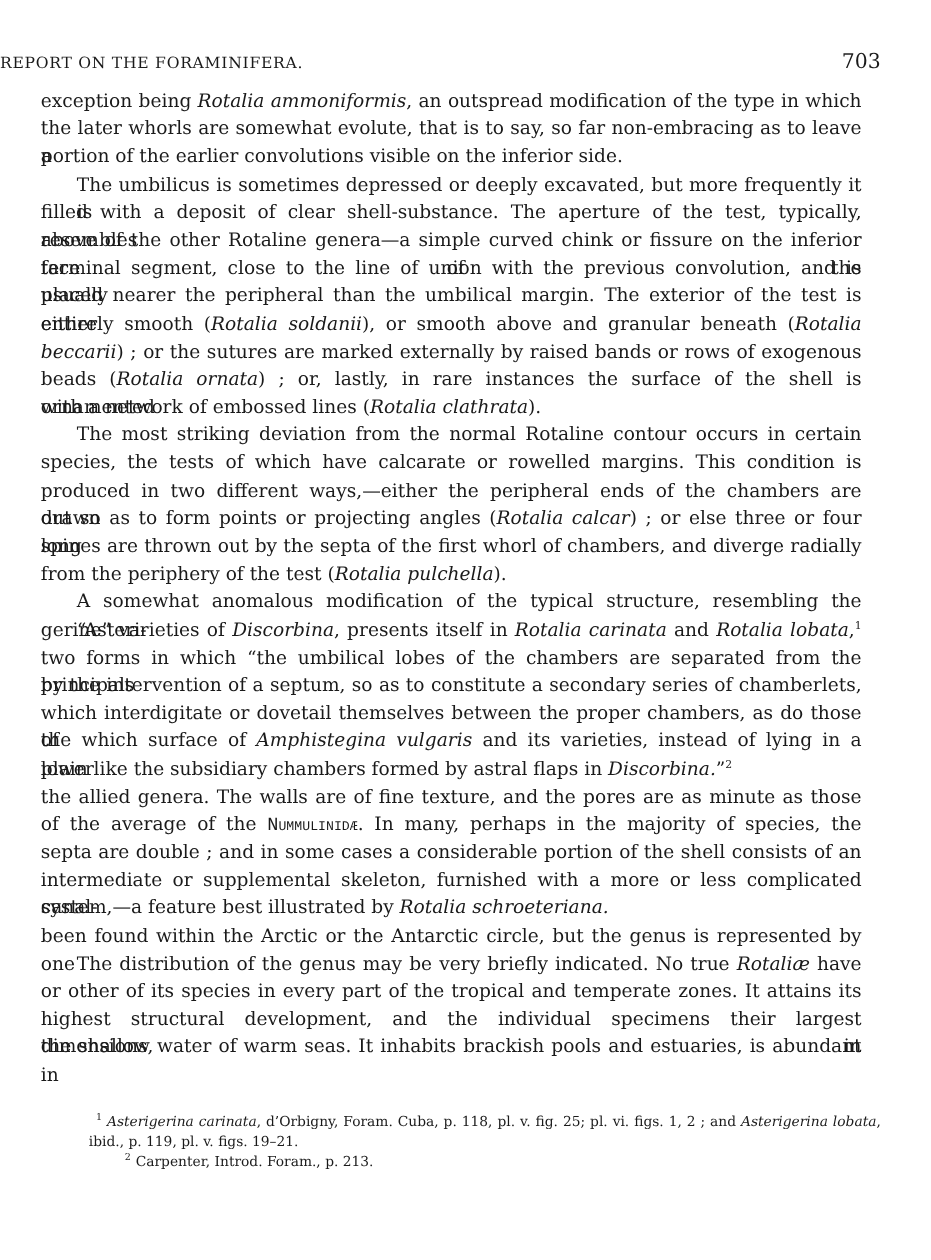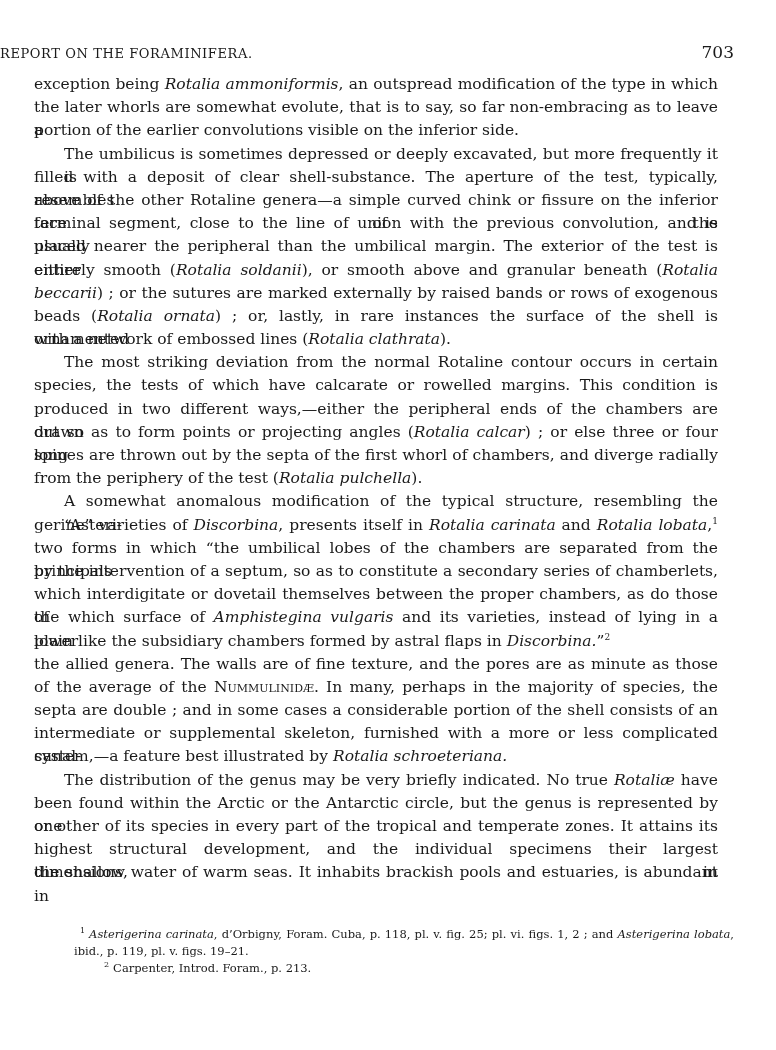--- a/index.html
+++ b/index.html
@@ -9,21 +9,21 @@
   .running-head { position: absolute; left: 0; width: 776px; text-align: left;
                   font-size: 13px; letter-spacing: 0.6px; top: 6px; }
   .page-number { position: absolute; right: 42px; top: 2px; font-size: 17px; }
   .body { position: absolute; top: 73px; left: 34px; width: 684px; }
   .line { display: block; height: 23.2px; line-height: 23.2px; font-size: 15.5px;
           text-align: justify; text-align-last: justify; white-space: nowrap; overflow: visible; }
   .line.last { text-align-last: left; }
   .line.indent { padding-left: 30px; }
   .line span { white-space: normal; }
   i { font-style: italic; }
-  .sc { font-variant: small-caps; }
+  .sc { font-variant: small-caps; font-family: Liberation Mono, monospace; }
   sup { font-size: 9px; line-height: 0; vertical-align: super; }
   .footnotes { position: absolute; top: 926px; left: 50px; width: 684px; }
   .fn-line { display: block; font-size: 11.5px; height: 17px; line-height: 17px;
              text-align: justify; text-align-last: justify; white-space: nowrap; }
   .fn-line.last { text-align-last: left; margin-left: 24px; }
   .fn-line.indent { padding-left: 30px; }
   .fn-mark { font-size: 8px; vertical-align: super; line-height: 0; margin-right: 4px; }
 </style>
 </head>
 <body>
@@ -68,22 +68,22 @@
       <div class="line last"><span>plain like the subsidiary chambers formed by astral flaps in </span><i>Discorbina.</i><span>”</span><sup>2</sup></div>
     </div>
     <div>
       <div class="line"><span>the allied genera.   The walls are of fine texture, and the pores are as minute as those</span></div>
       <div class="line"><span>of the average of the </span><span class="sc">Nummulinidæ</span><span>.   In many, perhaps in the majority of species, the</span></div>
       <div class="line"><span>septa are double ; and in some cases a considerable portion of the shell consists of an</span></div>
       <div class="line"><span>intermediate or supplemental skeleton, furnished with a more or less complicated canal-</span></div>
       <div class="line last"><span>system,—a feature best illustrated by </span><i>Rotalia schroeteriana.</i></div>
     </div>
     <div>
+      <div class="line"><span>been found within the Arctic or the Antarctic circle, but the genus is represented by one</span></div>
       <div class="line indent"><span>The distribution of the genus may be very briefly indicated.   No true </span><i>Rotaliæ</i><span> have</span></div>
-      <div class="line"><span>been found within the Arctic or the Antarctic circle, but the genus is represented by one</span></div>
       <div class="line"><span>or other of its species in every part of the tropical and temperate zones.   It attains its</span></div>
       <div class="line"><span>highest structural development, and the individual specimens their largest dimensions, in</span></div>
       <div class="line"><span>the shallow water of warm seas.   It inhabits brackish pools and estuaries, is abundant in</span></div>
     </div>
   </div>
 
 <div class="footnotes" id="footnotes">
     <div>
       <div class="fn-line indent"><span class="fn-mark">1</span><i>Asterigerina carinata</i><span>, d’Orbigny, Foram. Cuba, p. 118, pl. v. fig. 25; pl. vi. figs. 1, 2 ; and </span><i>Asterigerina lobata</i><span>,</span></div>
       <div class="fn-line last"><span>ibid., p. 119, pl. v. figs. 19–21.</span></div>

